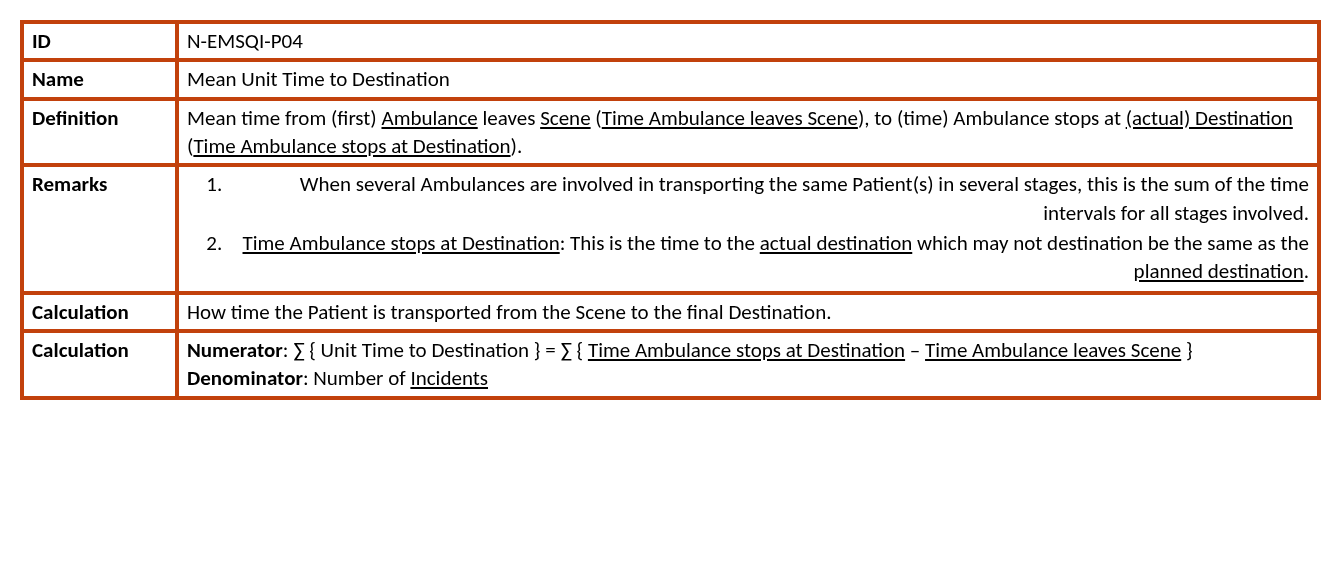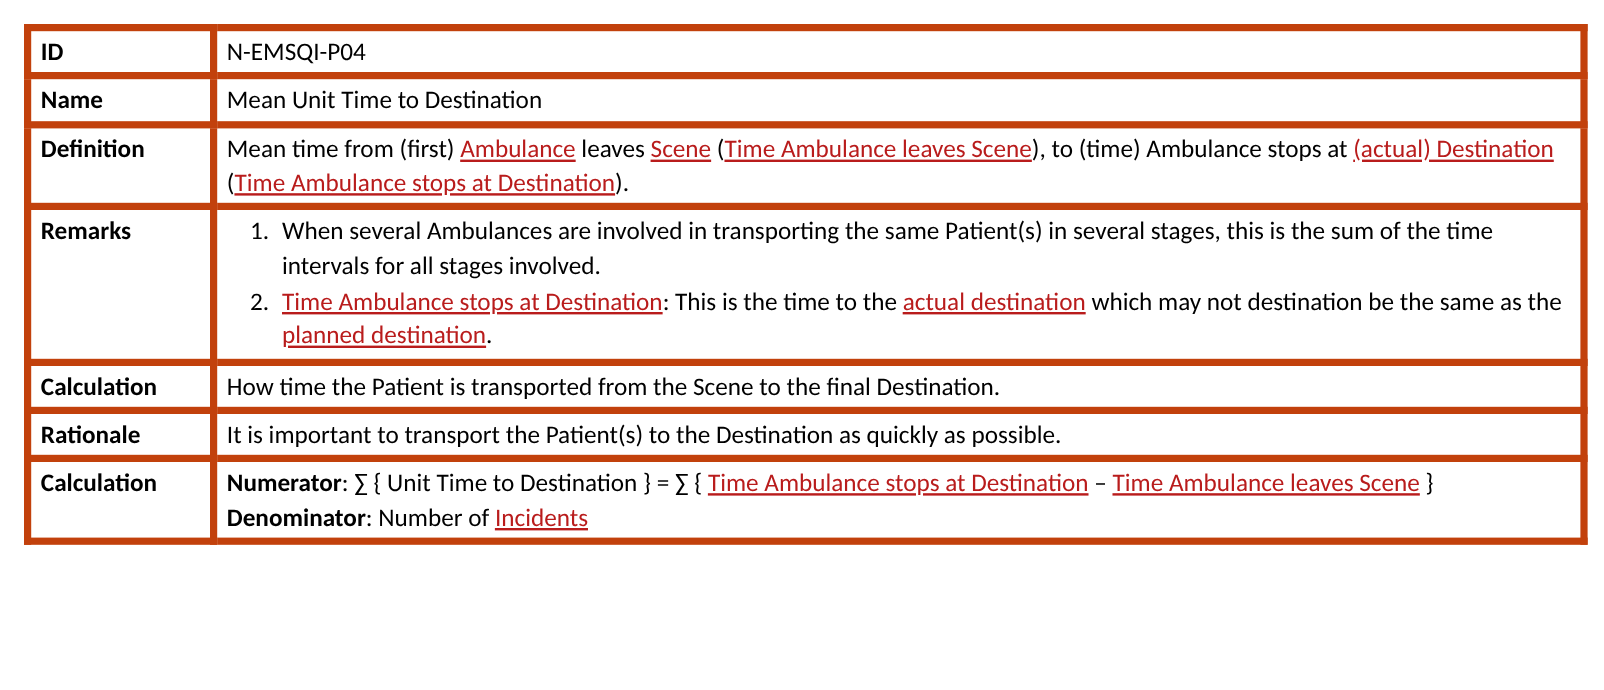--- a/index.html
+++ b/index.html
@@ -11,43 +11,44 @@
     font-size: 21px;
   }
   table {
     border-collapse: collapse;
     width: 1297px;
     table-layout: fixed;
   }
   col.label-col { width: 155px; }
   col.value-col { width: 1142px; }
   td {
-    border: 6px solid #c2410c;
+    border: 4px solid #c2410c;
     vertical-align: top;
     padding: 3px 8px 3px 8px;
     line-height: 1.35;
   }
   td.label {
     font-weight: 700;
   }
   .bold {
     font-weight: 700;
     margin-top: 16px;
   }
   .link {
-    color: #b91c1c;
+    color: #000000;
     text-decoration: underline;
   }
   ol {
     margin: 0;
     padding-left: 40px;
   }
   ol li {
     padding-left: 6px;
     margin-bottom: 2px;
+    text-align: right;
   }
 </style>
 </head>
 <body>
 
 <table>
   <colgroup>
     <col class="label-col">
     <col class="value-col">
   </colgroup>
@@ -75,24 +76,20 @@
             <span class="link">Time Ambulance stops at Destination</span><span>: This is the time to the </span><span class="link">actual destination</span><span> which may not destination be the same as the </span><span class="link">planned destination</span><span>.</span>
           </li>
         </ol>
       </td>
     </tr>
     <tr>
       <td class="label">Calculation</td>
       <td>How time the Patient is transported from the Scene to the final Destination.</td>
     </tr>
     <tr>
-      <td class="label">Rationale</td>
-      <td>It is important to transport the Patient(s) to the Destination as quickly as possible.</td>
-    </tr>
-    <tr>
       <td class="label">Calculation</td>
       <td>
         <div>
           <span class="bold">Numerator</span><span>: ∑ { Unit Time to Destination } = ∑ { </span><span class="link">Time Ambulance stops at Destination</span><span> – </span><span class="link">Time Ambulance leaves Scene</span><span> }</span>
         </div>
         <div>
           <span class="bold">Denominator</span><span>: Number of </span><span class="link">Incidents</span>
         </div>
       </td>
     </tr>

